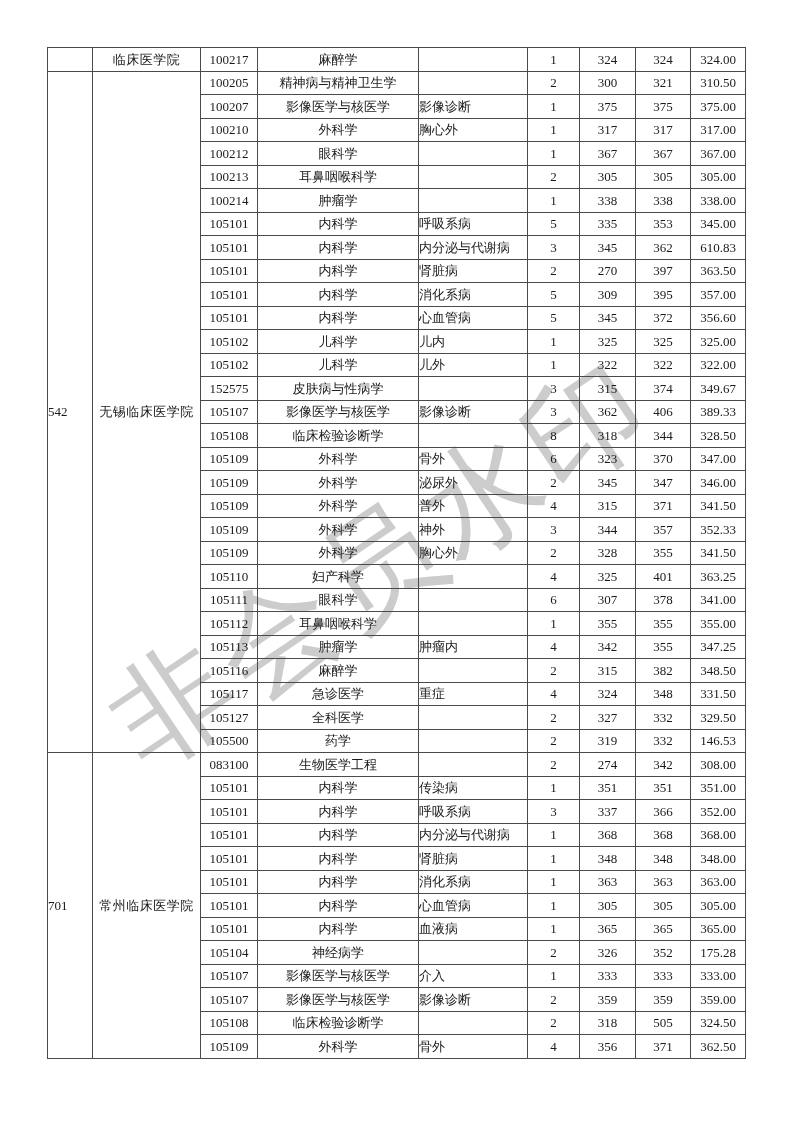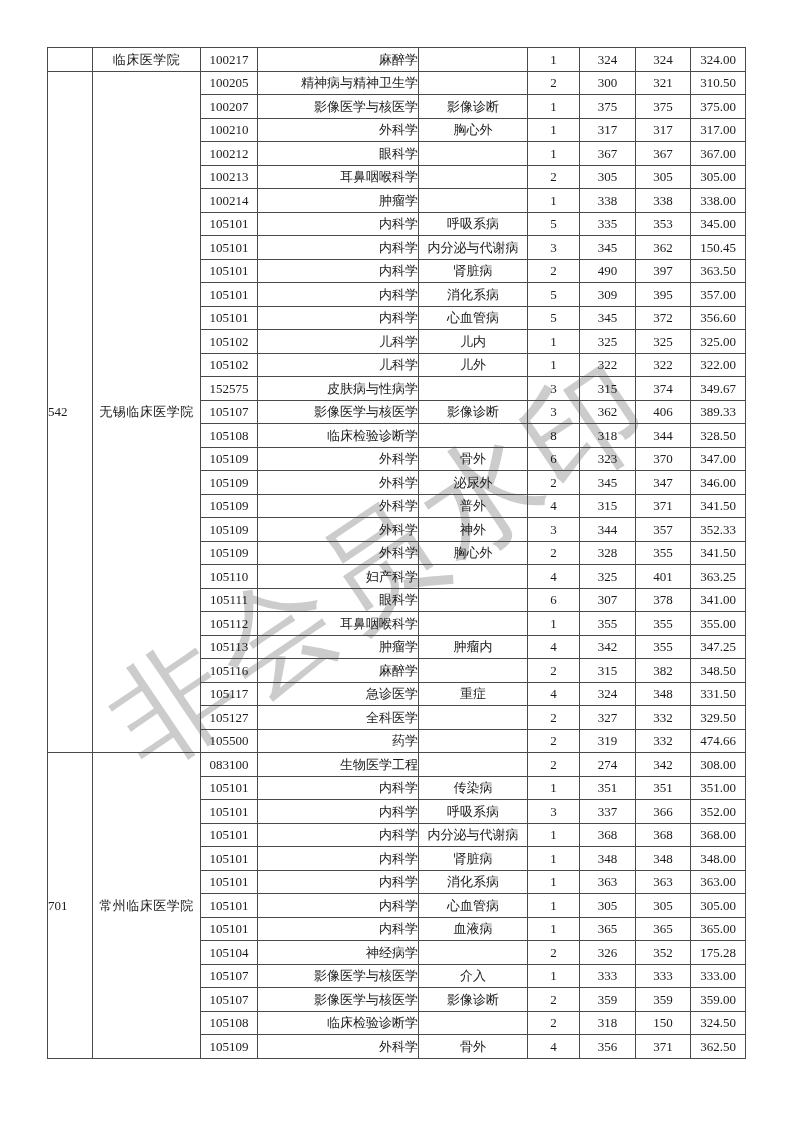--- a/index.html
+++ b/index.html
@@ -43,22 +43,22 @@
     font-size:13px;
     line-height:1;
     padding:0;
     overflow:hidden;
     white-space:nowrap;
     background:transparent;
   }
   td.col-code{text-align:left;}
   td.col-college{text-align:center;letter-spacing:0.5px;margin-left:18px;}
   td.col-majorcode{text-align:center;padding-left:3px;font-size:13.5px;}
-  td.col-major{text-align:right;padding-left:4px;}
-  td.col-direction{text-align:center;padding-left:3px;}
+  td.col-major{text-align:center;padding-left:4px;}
+  td.col-direction{text-align:left;padding-left:3px;}
   td.col-num{text-align:center;font-size:13.5px;}
 </style>
 </head>
 <body>
 
 <div class="page">
   <div class="watermark">非会员水印</div>
   <table class="scores">
     <colgroup>
       <col style="width:45px">
@@ -148,28 +148,28 @@
           <td class="col-num">353</td>
           <td class="col-num">345.00</td>
         </tr>
         <tr>
           <td class="col-majorcode">105101</td>
           <td class="col-major">内科学</td>
           <td class="col-direction">内分泌与代谢病</td>
           <td class="col-num">3</td>
           <td class="col-num">345</td>
           <td class="col-num">362</td>
-          <td class="col-num">150.45</td>
+          <td class="col-num">610.83</td>
         </tr>
         <tr>
           <td class="col-majorcode">105101</td>
           <td class="col-major">内科学</td>
           <td class="col-direction">肾脏病</td>
           <td class="col-num">2</td>
-          <td class="col-num">490</td>
+          <td class="col-num">270</td>
           <td class="col-num">397</td>
           <td class="col-num">363.50</td>
         </tr>
         <tr>
           <td class="col-majorcode">105101</td>
           <td class="col-major">内科学</td>
           <td class="col-direction">消化系病</td>
           <td class="col-num">5</td>
           <td class="col-num">309</td>
           <td class="col-num">395</td>
@@ -337,21 +337,21 @@
           <td class="col-num">332</td>
           <td class="col-num">329.50</td>
         </tr>
         <tr>
           <td class="col-majorcode">105500</td>
           <td class="col-major">药学</td>
           <td class="col-direction"></td>
           <td class="col-num">2</td>
           <td class="col-num">319</td>
           <td class="col-num">332</td>
-          <td class="col-num">474.66</td>
+          <td class="col-num">146.53</td>
         </tr>
         <tr>
           <td class="col-code" rowspan="13">701</td>
           <td class="col-college" rowspan="13">常州临床医学院</td>
           <td class="col-majorcode">083100</td>
           <td class="col-major">生物医学工程</td>
           <td class="col-direction"></td>
           <td class="col-num">2</td>
           <td class="col-num">274</td>
           <td class="col-num">342</td>
@@ -446,21 +446,21 @@
           <td class="col-num">359</td>
           <td class="col-num">359</td>
           <td class="col-num">359.00</td>
         </tr>
         <tr>
           <td class="col-majorcode">105108</td>
           <td class="col-major">临床检验诊断学</td>
           <td class="col-direction"></td>
           <td class="col-num">2</td>
           <td class="col-num">318</td>
-          <td class="col-num">150</td>
+          <td class="col-num">505</td>
           <td class="col-num">324.50</td>
         </tr>
         <tr>
           <td class="col-majorcode">105109</td>
           <td class="col-major">外科学</td>
           <td class="col-direction">骨外</td>
           <td class="col-num">4</td>
           <td class="col-num">356</td>
           <td class="col-num">371</td>
           <td class="col-num">362.50</td>

